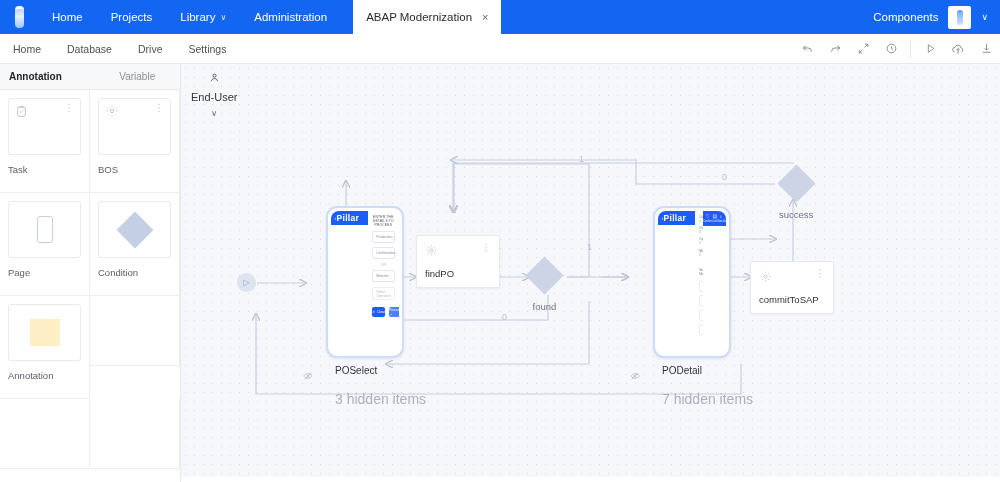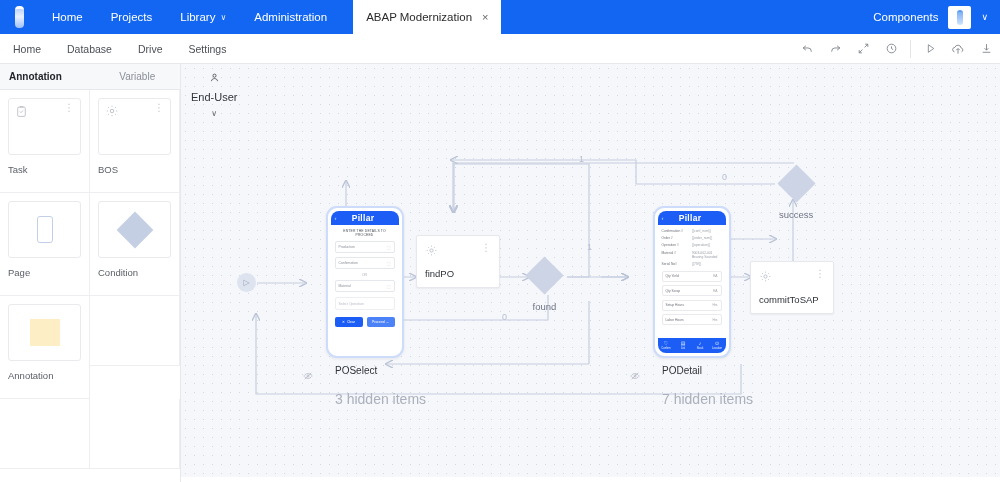--- a/index.html
+++ b/index.html
@@ -159,21 +159,21 @@
   .bos-dots { color: #c2c6cd; font-size: 10px; line-height: 9px; cursor: pointer; }
   .bos-name { margin-top: 7px; font-size: 9.5px; color: #2f333a; }
 
   
   .page-node { display: flex; flex-direction: column; align-items: center; cursor: pointer; }
   .phone {
     width: 78px; height: 152px; border: 2px solid #cddcfa; border-radius: 11px;
     background: #fff; padding: 3px; box-shadow: 0 1px 3px rgba(20,30,60,.08);
     overflow: hidden;
   }
-  .phone-inner { width: 100%; height: 100%; border-radius: 8px; overflow: hidden; display: flex; flex-direction: column; }
+  .phone-inner { width: 100%; height: 100%; border-radius: 8px; overflow: hidden; display: flex; flex-direction: row; }
   .phone-head {
     height: 14px; background: #1c5ef5; display: flex; align-items: center;
     padding: 0 4px; flex: none;
   }
   .phone-back { color: #cfe0ff; font-size: 6px; }
   .phone-title {
     flex: 1; text-align: center; color: #fff; font-size: 8.5px;
     font-weight: bold; letter-spacing: .3px; margin-right: 5px;
   }
   .phone-body { flex: 1; background: #fff; padding: 4px 4px 3px 4px; overflow: hidden; }

